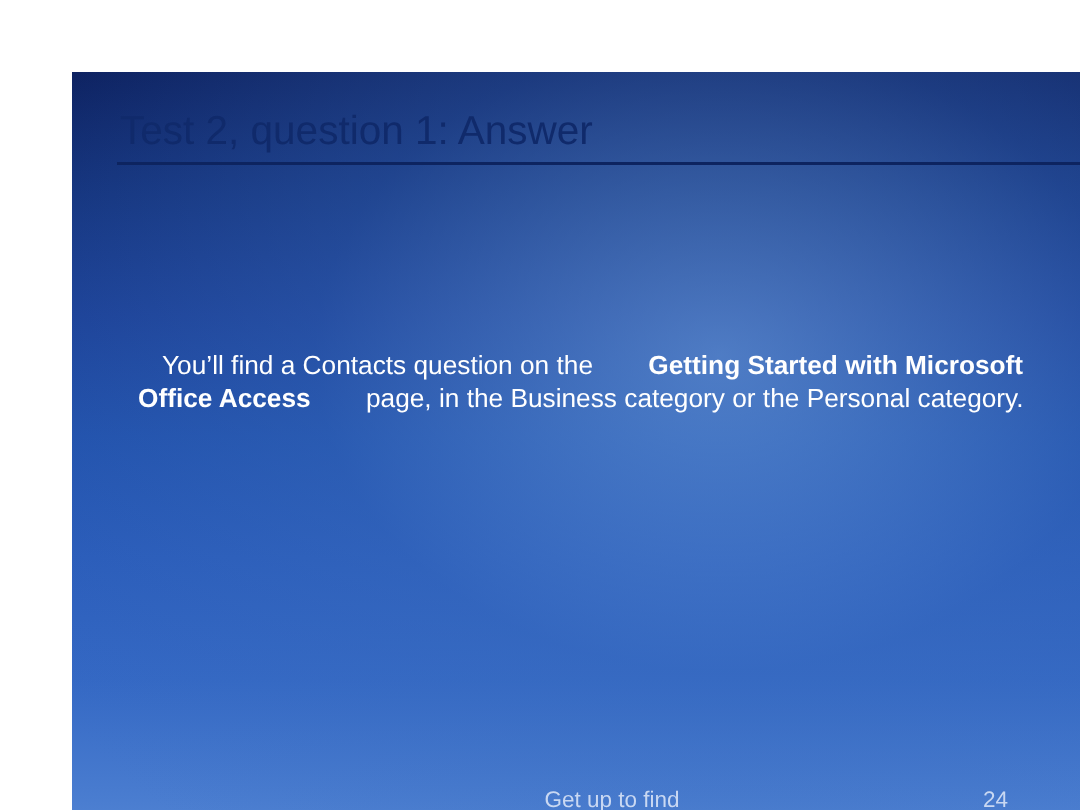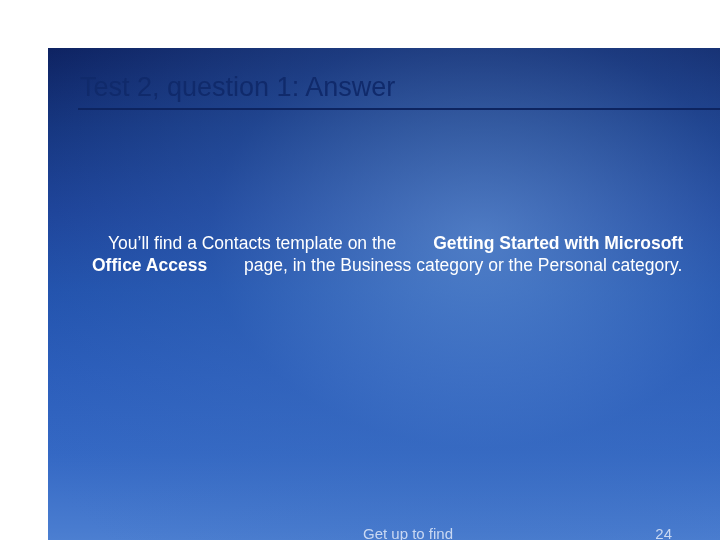--- a/index.html
+++ b/index.html
@@ -66,21 +66,21 @@
 </head>
 <body>
 
 <div class="slide">
 
   <div class="title">Test 2, question 1: Answer</div>
   <div class="title-underline"></div>
 
 
   <div class="body-text">
-    <span>You’ll find a Contacts template on the </span><span class="seg-bold">Getting Started with Microsoft Office Access</span><span> page, in the Business category or the Personal category.</span>
+    <span>You’ll find a Contacts question on the </span><span class="seg-bold">Getting Started with Microsoft Office Access</span><span> page, in the Business category or the Personal category.</span>
   </div>
 
   <div class="footer">
     <div class="footer-center">Get up to find</div>
     <div class="footer-right">24</div>
   </div>
 
 </div>
 
 </body></html>

